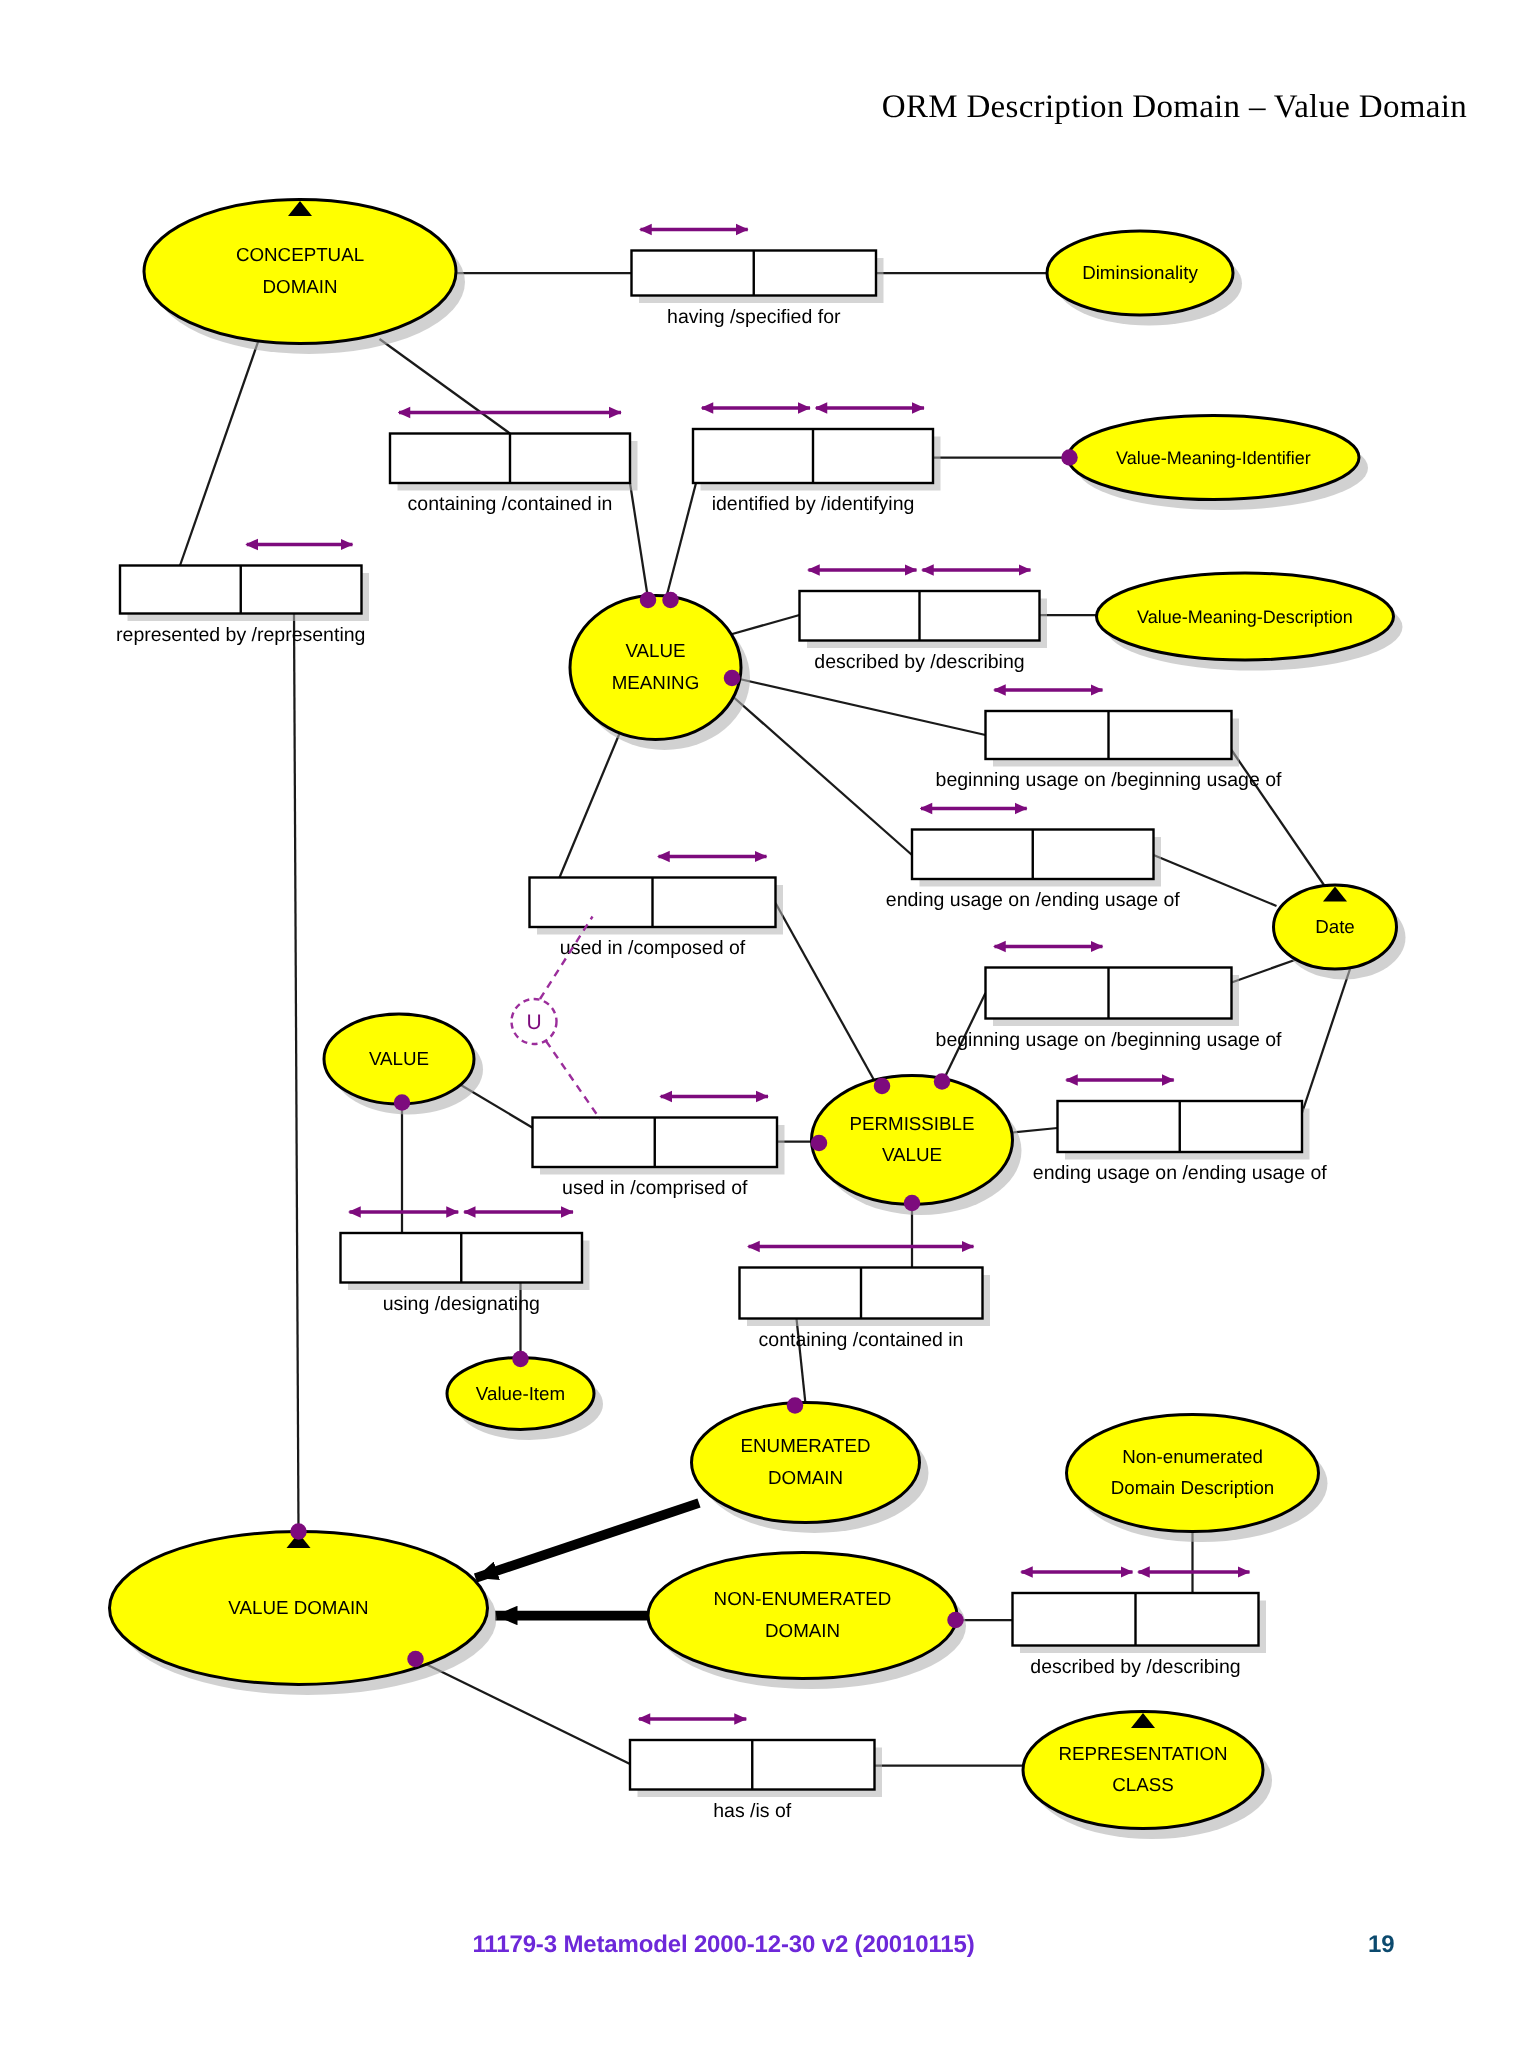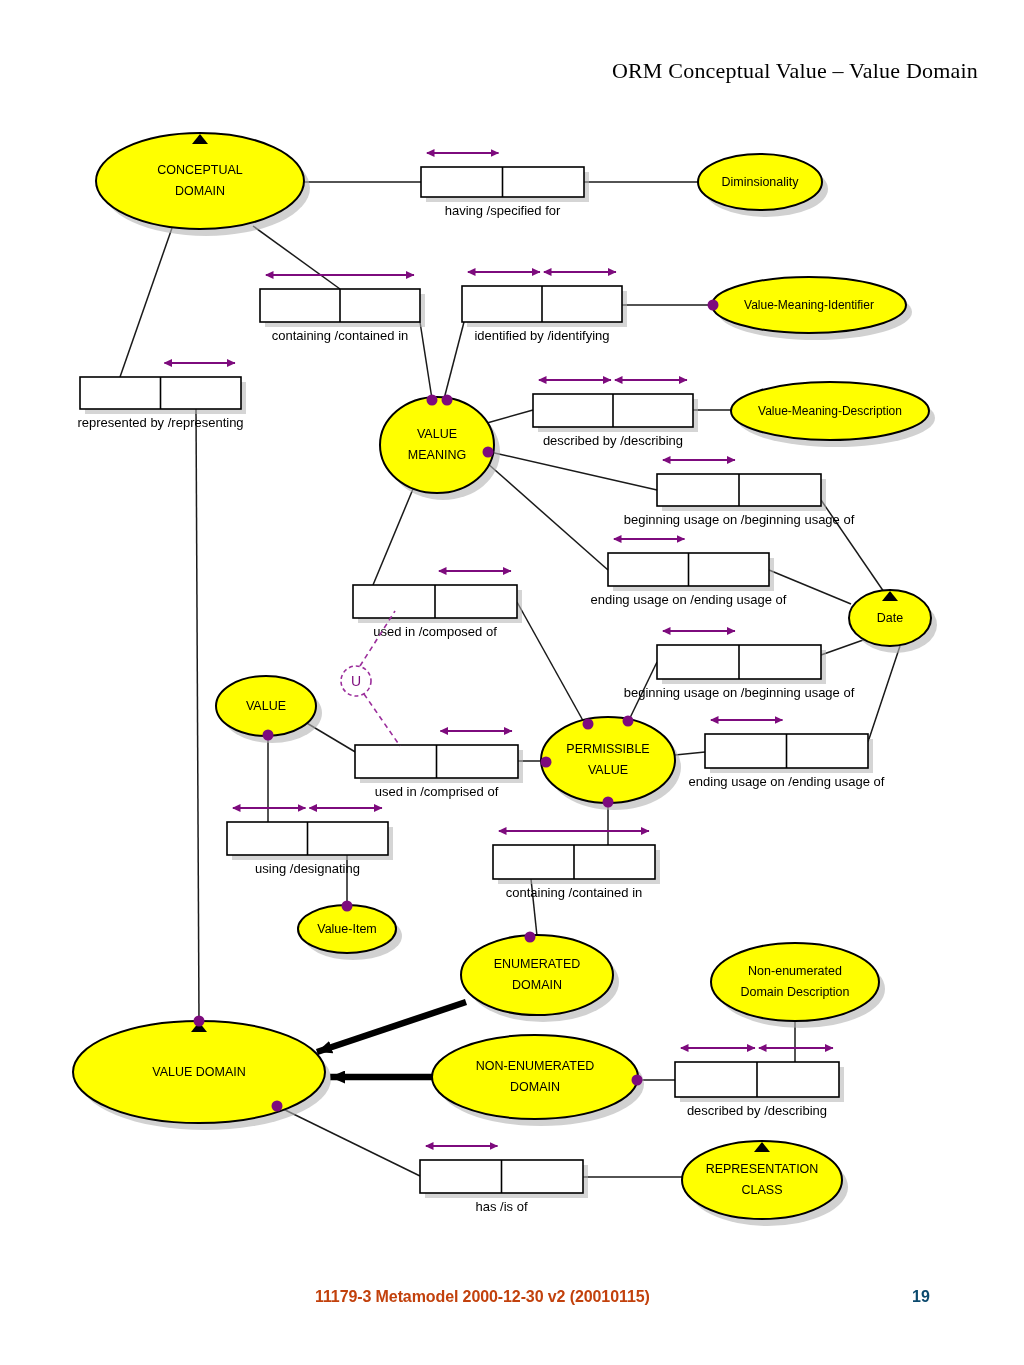--- a/index.html
+++ b/index.html
@@ -1,36 +1,36 @@
 <!DOCTYPE html>
 <html><head>
 <meta charset="utf-8">
 <style>
   html,body{margin:0;padding:0;background:#ffffff;}
   body{width:1024px;height:1365px;position:relative;overflow:hidden;
        font-family:"Liberation Sans", sans-serif;}
   #page-title{position:absolute;left:0;top:58px;width:978px;text-align:right;
     font-family:"Liberation Serif", serif;font-size:22px;color:#000;letter-spacing:.2px;}
   #footer{position:absolute;left:0;top:1288px;width:1024px;}
-  #footer .f-left{position:absolute;left:315px;top:0;font-size:16px;font-weight:bold;color:#c2410c;
+  #footer .f-left{position:absolute;left:315px;top:0;font-size:16px;font-weight:bold;color:#6d28d9;
     font-family:"Liberation Sans", sans-serif;letter-spacing:-.1px;}
   #footer .f-right{position:absolute;left:912px;top:0;font-size:16px;font-weight:bold;color:#0c4a6e;
     font-family:"Liberation Sans", sans-serif;}
   #diagram{position:absolute;left:0;top:0;width:1024px;height:1365px;}
   svg{display:block;}
   text{font-family:"Liberation Sans", sans-serif;}
   .ent-label{font-size:12.5px;fill:#000;text-anchor:middle;dominant-baseline:middle;}
   .ent-label.sm{font-size:12px;}
   .pred-label{font-size:13px;fill:#000;text-anchor:middle;}
   .uconstr-label{font-size:14px;fill:#7d0b7d;text-anchor:middle;dominant-baseline:middle;}
 </style>
 </head>
 <body>
 
-<div id="page-title">ORM Conceptual Value – Value Domain</div>
+<div id="page-title">ORM Description Domain – Value Domain</div>
 
 <div id="diagram">
 <svg width="1024" height="1365" viewBox="0 0 1024 1365" xmlns="http://www.w3.org/2000/svg">
   <defs>
     <marker id="ar-r" markerWidth="9" markerHeight="9" refX="8" refY="4.5" orient="auto" markerUnits="userSpaceOnUse">
       <path d="M0,0.6 L8.5,4.5 L0,8.4 Z" fill="#7d0b7d"></path>
     </marker>
     <marker id="ar-l" markerWidth="9" markerHeight="9" refX="1" refY="4.5" orient="auto" markerUnits="userSpaceOnUse">
       <path d="M8.5,0.6 L0,4.5 L8.5,8.4 Z" fill="#7d0b7d"></path>
     </marker>

